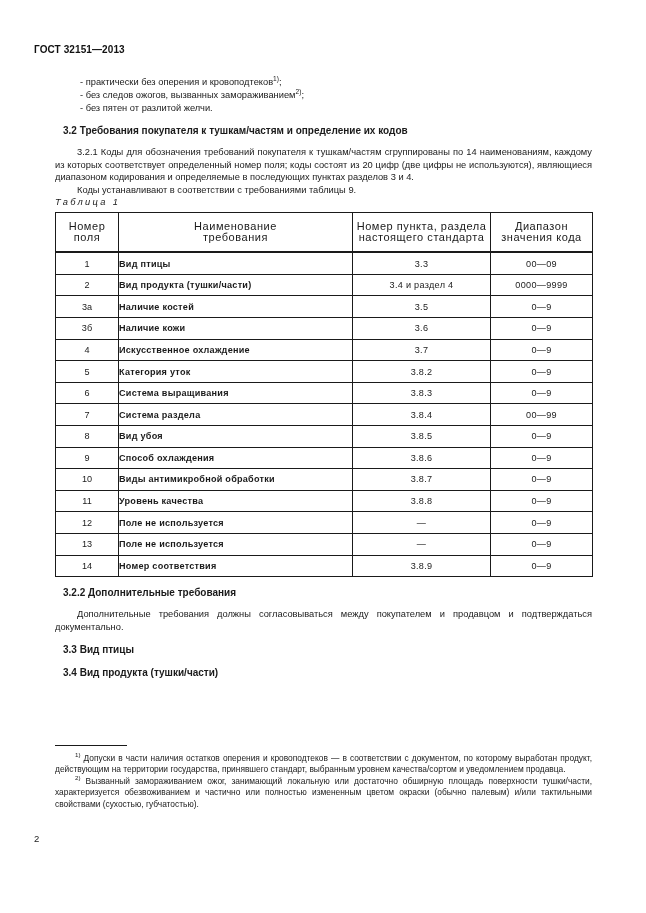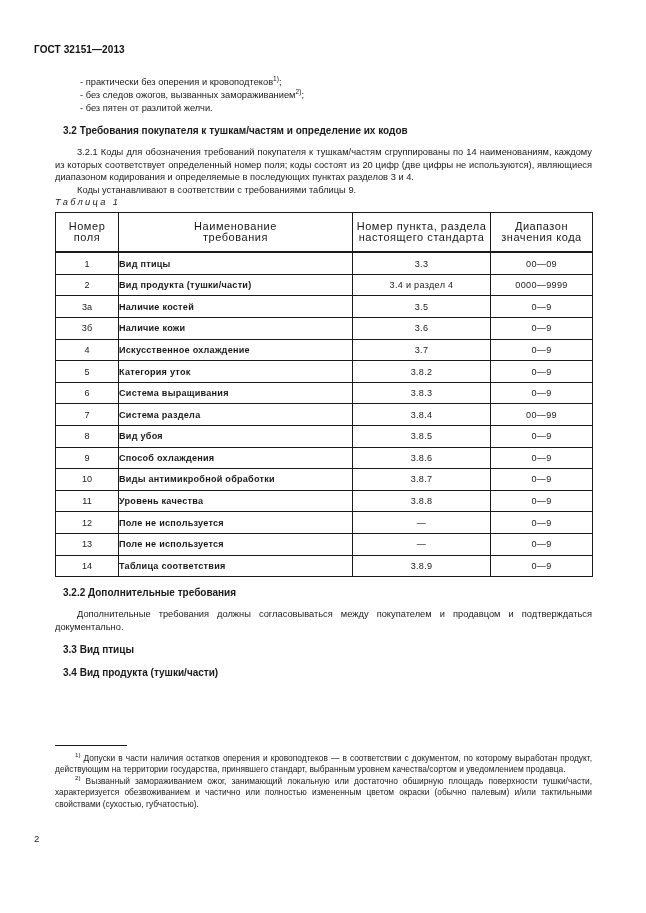--- a/index.html
+++ b/index.html
@@ -292,21 +292,21 @@
           <td class="c-range">0—9</td>
         </tr>
         <tr>
           <td class="c-num">13</td>
           <td class="c-name">Поле не используется</td>
           <td class="c-ref">—</td>
           <td class="c-range">0—9</td>
         </tr>
         <tr>
           <td class="c-num">14</td>
-          <td class="c-name">Таблица соответствия</td>
+          <td class="c-name">Номер соответствия</td>
           <td class="c-ref">3.8.9</td>
           <td class="c-range">0—9</td>
         </tr>
       </tbody>
     </table>
 
     <p class="heading gap-before-h">3.2.2 Дополнительные требования</p>
 
 
     <p class="indent">Дополнительные требования должны согласовываться между покупателем и продавцом и подтверждаться документально.</p>

